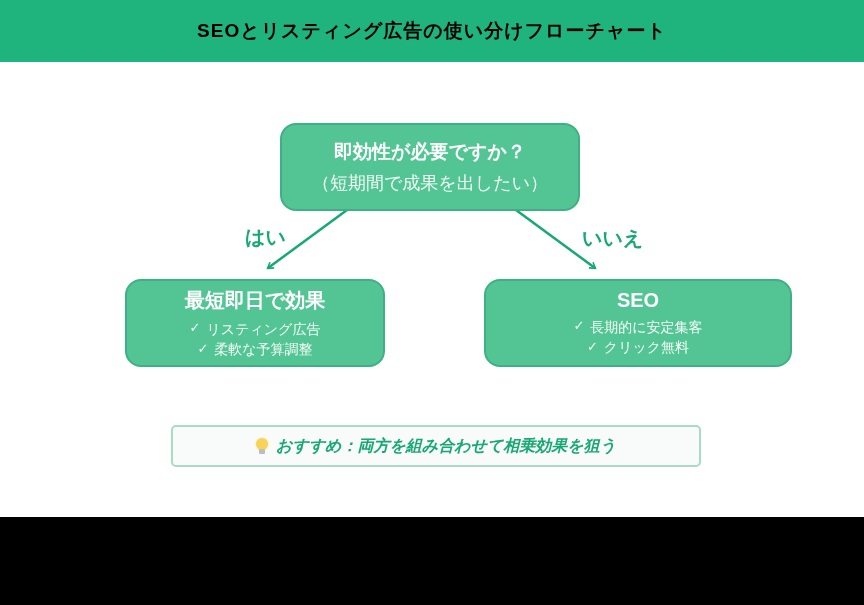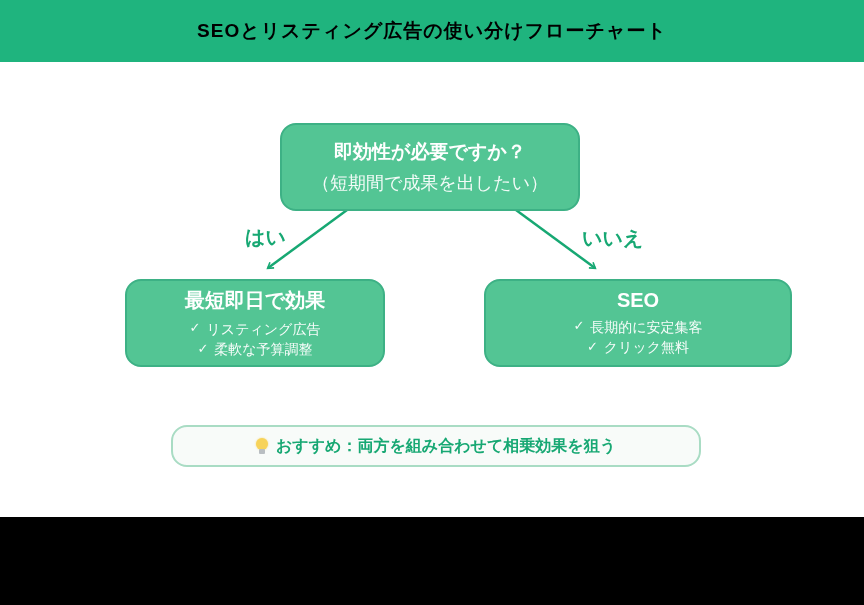--- a/index.html
+++ b/index.html
@@ -64,22 +64,22 @@
   
   .arrows { position: absolute; left: 0; top: 0; width: 864px; height: 517px; pointer-events: none; }
   .arrow-line { stroke: var(--accent); stroke-width: 2.5; fill: none; }
   .arrowhead-path { stroke: var(--accent); stroke-width: 1.6; fill: none; }
 
   
   .recommend {
     position: absolute; left: 171px; top: 425px; width: 530px; height: 42px;
     background: var(--recommend-bg);
     border: 2px solid var(--recommend-border);
-    border-radius: 16px;
-    display: flex; align-items: center; justify-content: center; gap: 8px;
+    border-radius: 5px;
+    display: flex; align-items: center; justify-content: center; gap: 8px; font-style: italic;
   }
   .recommend-text { color: var(--accent); font-size: 16px; font-weight: bold; }
 
   
   .bulb {
     position: relative; width: 12px; height: 17px; display: inline-block; flex: 0 0 auto;
   }
   .bulb::before {
     content: ""; position: absolute; left: 0; top: 0; width: 12px; height: 12px;
     border-radius: 50%; background: #f7d35a;

